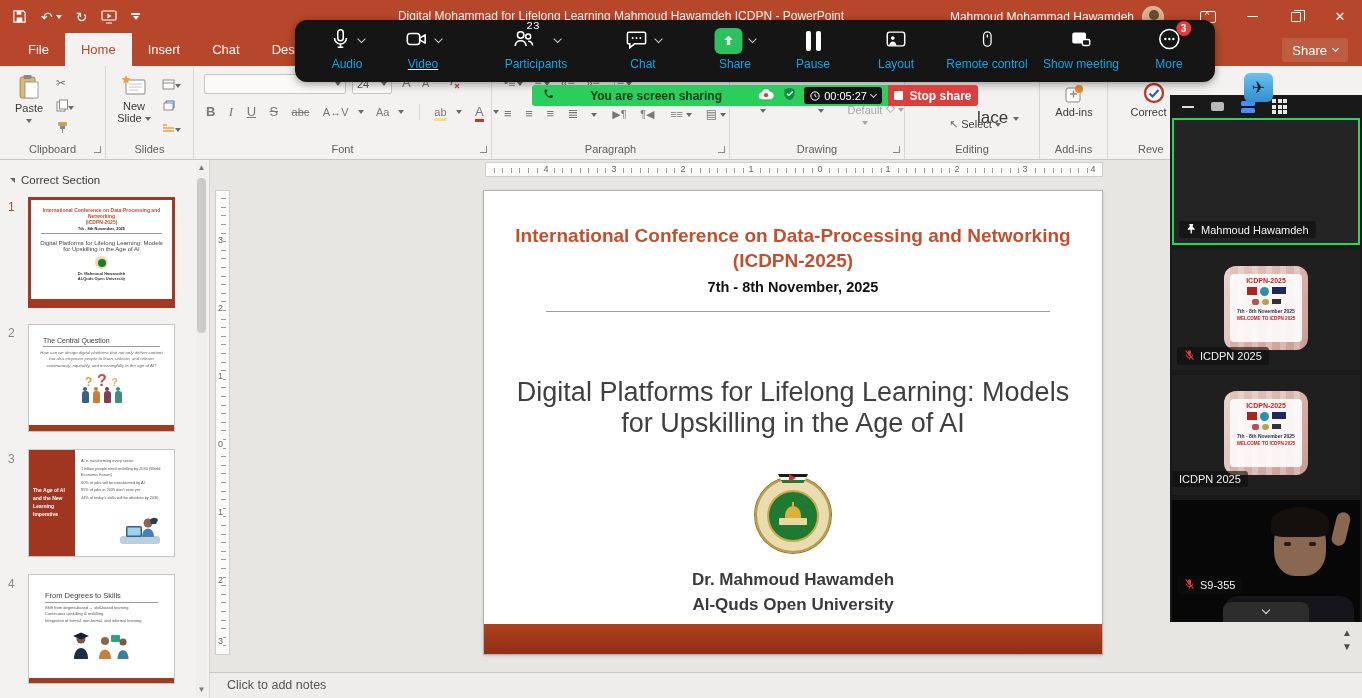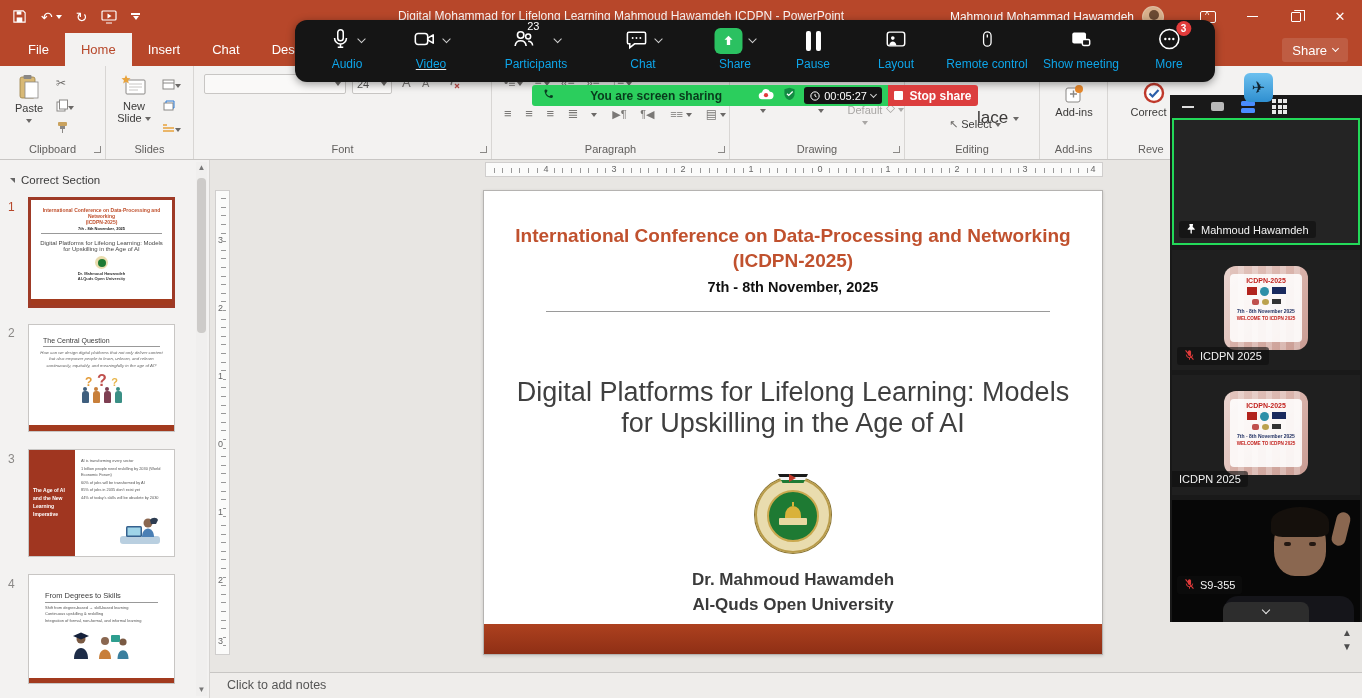--- a/index.html
+++ b/index.html
@@ -271,20 +271,32 @@
     <div class="combo" style="left:158px;top:8px;width:40px;">
         <span>24</span>
         <span class="dd"></span>
       </div>
     <span style="position:absolute;left:208px;top:9px;font-size:13px;color:#7a7876;">A</span>
     <span style="position:absolute;left:228px;top:11px;font-size:11px;color:#7a7876;">A</span>
     <span style="position:absolute;left:252px;top:9px;"><svg width="15" height="14" viewBox="0 0 15 14">
           <path d="M3 2h8M7 2L5 10" stroke="#7a7876" stroke-width="1.3"></path>
           <path d="M9 9l4 4M13 9l-4 4" stroke="#c0504d" stroke-width="1.2"></path>
         </svg></span>
+    <div style="position:absolute;left:12px;top:36px;white-space:nowrap;">
+      <span class="fmt" style="font-weight:bold;">B</span>
+      <span class="fmt" style="font-style:italic;font-family:'Liberation Serif',serif;">I</span>
+      <span class="fmt" style="text-decoration:underline;">U</span>
+      <span class="fmt" style="text-decoration:line-through;">S</span>
+      <span class="fmt" style="font-size:11px;text-decoration:line-through;">abc</span>
+      <span class="fmt" style="font-size:11px;">A↔V</span><span class="dd" style="margin-right:8px;"></span>
+      <span class="fmt" style="font-size:11px;">Aa</span><span class="dd" style="margin-right:10px;"></span>
+      <span style="display:inline-block;width:1px;height:16px;background:#d8d6d4;vertical-align:middle;margin-right:10px;"></span>
+      <span class="fmt" style="font-size:11px;border-bottom:3px solid #f3e27a;">ab</span><span class="dd" style="margin-right:9px;"></span>
+      <span class="fmt" style="border-bottom:3px solid #c0392b;">A</span><span class="dd"></span>
+    </div>
     <div class="grp-label">Font</div>
     <span class="launch"></span>
   </div>
 
   <div class="grp" style="left:492px;width:238px;">
     <div style="position:absolute;left:12px;top:10px;color:#7a7876;font-size:12px;white-space:nowrap;">
       <span>•≡</span><span class="dd" style="margin:0 8px 0 2px;"></span>
       <span>≡</span><span class="dd" style="margin:0 8px 0 2px;"></span>
       <span style="margin-right:8px;">«≡</span>
       <span style="margin-right:8px;">»≡</span>
@@ -363,34 +375,34 @@
       <span><svg width="22" height="24" viewBox="0 0 24 24">
             <rect x="9" y="2" width="6" height="12" rx="3" fill="none" stroke="#fff" stroke-width="1.7"></rect>
             <path d="M5.5 11a6.5 6.5 0 0 0 13 0" fill="none" stroke="#fff" stroke-width="1.7"></path>
             <path d="M12 17.5V21M9 21h6" stroke="#fff" stroke-width="1.7"></path>
           </svg></span>
       <span class="chev"></span>
     </div>
     <div class="lbl">Audio</div>
   </div>
 
-  <div class="zi" style="left:136px;text-decoration:underline;">
+  <div class="zi" style="left:128px;text-decoration:underline;">
     <div class="ic">
       <span><svg width="24" height="22" viewBox="0 0 24 24">
             <rect x="2" y="6" width="13.5" height="12" rx="3" fill="none" stroke="#fff" stroke-width="1.7"></rect>
             <path d="M15.5 11l6-3.5v9l-6-3.5z" fill="none" stroke="#fff" stroke-width="1.7" stroke-linejoin="round"></path>
           </svg></span>
       <span class="chev"></span>
     </div>
     <div class="lbl">Video</div>
   </div>
 
   <div class="zi" style="left:241px;">
     <div class="ic">
-      <span style="position:relative;">
+      <span style="position:relative;font-family:Liberation Mono, monospace;">
         <svg width="24" height="24" viewBox="0 0 24 24">
             <circle cx="9" cy="8" r="3.2" fill="none" stroke="#fff" stroke-width="1.6"></circle>
             <path d="M3.5 19c.4-3.4 2.8-5.2 5.5-5.2s5.1 1.8 5.5 5.2" fill="none" stroke="#fff" stroke-width="1.6"></path>
             <circle cx="16.5" cy="9.5" r="2.5" fill="none" stroke="#fff" stroke-width="1.5"></circle>
             <path d="M16.5 14.2c2.2 0 4.2 1.6 4.5 4.3" fill="none" stroke="#fff" stroke-width="1.5"></path>
           </svg>
         <span class="pcount">23</span>
       </span>
       <span class="chev" style="margin-left:12px;"></span>
     </div>

